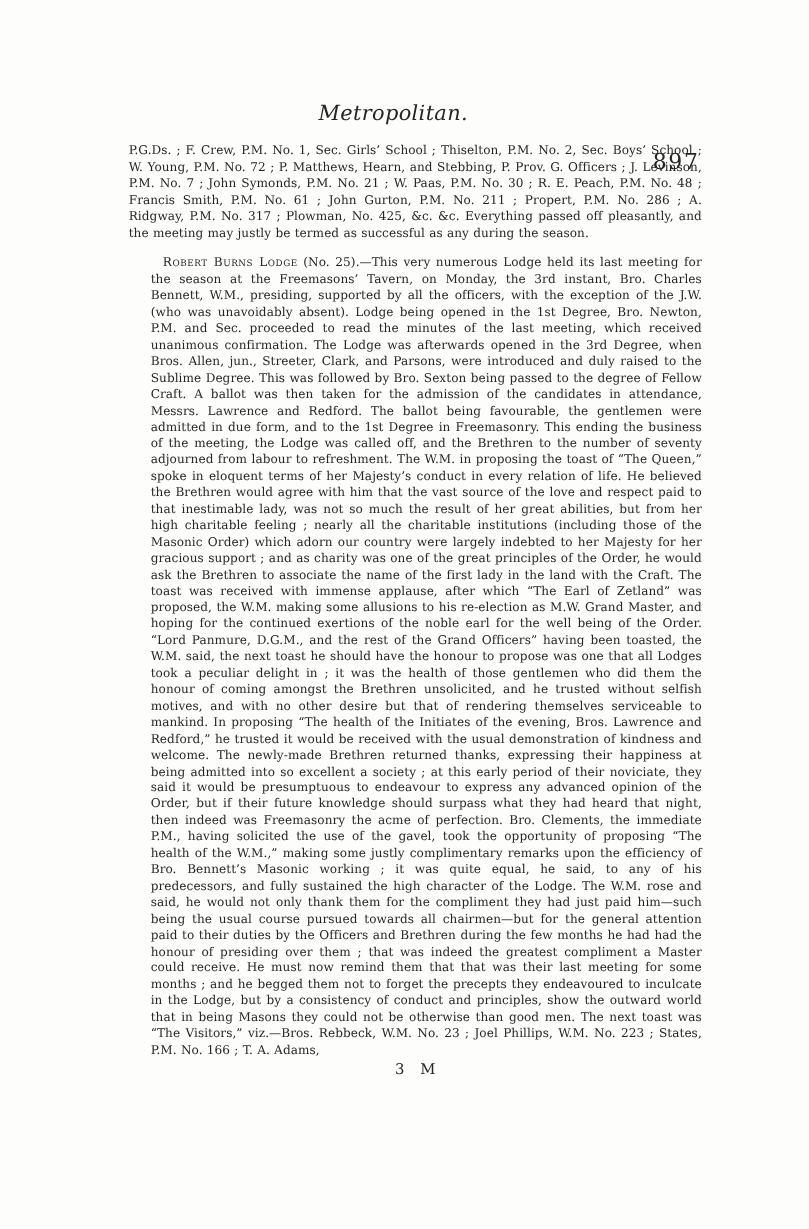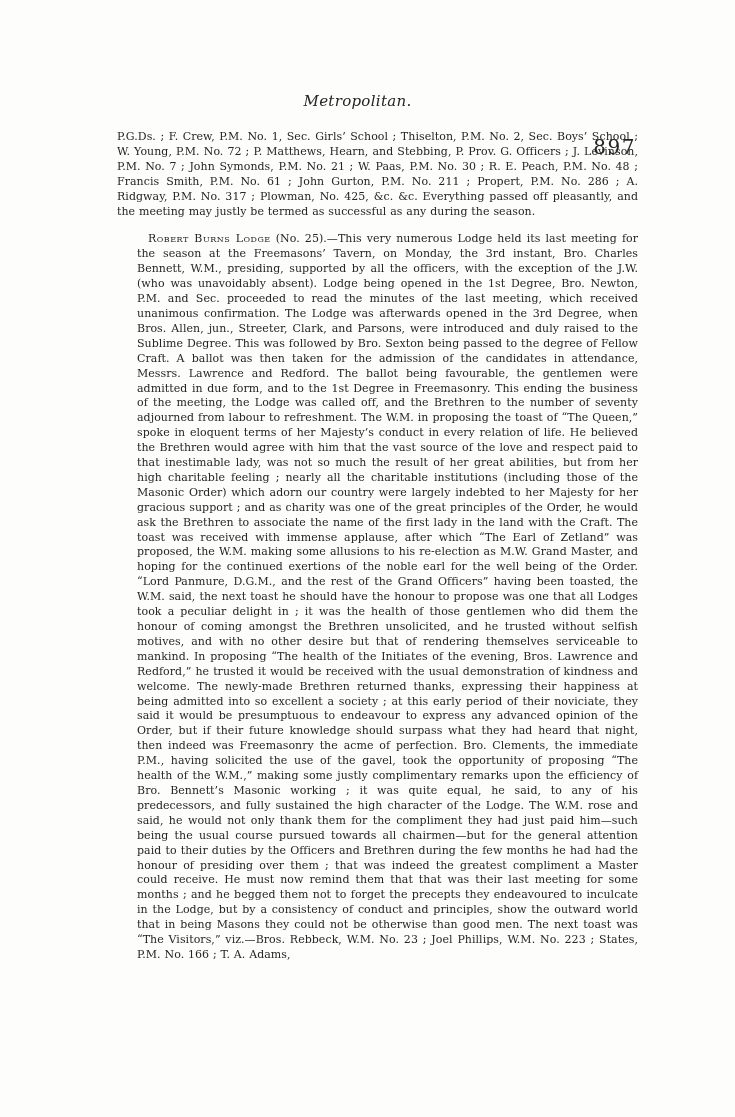--- a/index.html
+++ b/index.html
@@ -25,21 +25,21 @@
     position: relative;
     height: 22px;
     margin-bottom: 16px;
   }
   .running-title {
     position: absolute;
     left: 0;
     right: 40px;
     text-align: center;
     font-style: italic;
-    font-size: 15px;
+    font-size: 19px;
     letter-spacing: 0.3px;
   }
   .page-number {
     position: absolute;
     right: 2px;
     top: -1px;
     font-size: 20px;
     letter-spacing: 1.5px;
     margin-top: 44px;
   }
@@ -77,14 +77,15 @@
 
   <div class="header">
     <span class="running-title">Metropolitan.</span>
     <span class="page-number">897</span>
   </div>
 
   <p class="para">P.G.Ds. ; F. Crew, P.M. No. 1, Sec. Girls’ School ; Thiselton, P.M. No. 2, Sec. Boys’ School ; W. Young, P.M. No. 72 ; P. Matthews, Hearn, and Stebbing, P. Prov. G. Officers ; J. Levinson, P.M. No. 7 ; John Symonds, P.M. No. 21 ; W. Paas, P.M. No. 30 ; R. E. Peach, P.M. No. 48 ; Francis Smith, P.M. No. 61 ; John Gurton, P.M. No. 211 ; Propert, P.M. No. 286 ; A. Ridgway, P.M. No. 317 ; Plowman, No. 425, &amp;c. &amp;c. Everything passed off pleasantly, and the meeting may justly be termed as successful as any during the season.</p>
 
   <p class="para para-gap indented"><span class="smallcaps">Robert Burns Lodge</span><span> (No. 25).—This very numerous Lodge held its last meeting for the season at the Freemasons’ Tavern, on Monday, the 3rd instant, Bro. Charles Bennett, W.M., presiding, supported by all the officers, with the exception of the J.W. (who was unavoidably absent). Lodge being opened in the 1st Degree, Bro. Newton, P.M. and Sec. proceeded to read the minutes of the last meeting, which received unanimous confirmation. The Lodge was afterwards opened in the 3rd Degree, when Bros. Allen, jun., Streeter, Clark, and Parsons, were introduced and duly raised to the Sublime Degree. This was followed by Bro. Sexton being passed to the degree of Fellow Craft. A ballot was then taken for the admission of the candidates in attendance, Messrs. Lawrence and Redford. The ballot being favourable, the gentlemen were admitted in due form, and to the 1st Degree in Freemasonry. This ending the business of the meeting, the Lodge was called off, and the Brethren to the number of seventy adjourned from labour to refreshment. The W.M. in proposing the toast of “The Queen,” spoke in eloquent terms of her Majesty’s conduct in every relation of life. He believed the Brethren would agree with him that the vast source of the love and respect paid to that inestimable lady, was not so much the result of her great abilities, but from her high charitable feeling ; nearly all the charitable institutions (including those of the Masonic Order) which adorn our country were largely indebted to her Majesty for her gracious support ; and as charity was one of the great principles of the Order, he would ask the Brethren to associate the name of the first lady in the land with the Craft. The toast was received with immense applause, after which “The Earl of Zetland” was proposed, the W.M. making some allusions to his re-election as M.W. Grand Master, and hoping for the continued exertions of the noble earl for the well being of the Order. “Lord Panmure, D.G.M., and the rest of the Grand Officers” having been toasted, the W.M. said, the next toast he should have the honour to propose was one that all Lodges took a peculiar delight in ; it was the health of those gentlemen who did them the honour of coming amongst the Brethren unsolicited, and he trusted without selfish motives, and with no other desire but that of rendering themselves serviceable to mankind. In proposing “The health of the Initiates of the evening, Bros. Lawrence and Redford,” he trusted it would be received with the usual demonstration of kindness and welcome. The newly-made Brethren returned thanks, expressing their happiness at being admitted into so excellent a society ; at this early period of their noviciate, they said it would be presumptuous to endeavour to express any advanced opinion of the Order, but if their future knowledge should surpass what they had heard that night, then indeed was Freemasonry the acme of perfection. Bro. Clements, the immediate P.M., having solicited the use of the gavel, took the opportunity of proposing “The health of the W.M.,” making some justly complimentary remarks upon the efficiency of Bro. Bennett’s Masonic working ; it was quite equal, he said, to any of his predecessors, and fully sustained the high character of the Lodge. The W.M. rose and said, he would not only thank them for the compliment they had just paid him—such being the usual course pursued towards all chairmen—but for the general attention paid to their duties by the Officers and Brethren during the few months he had had the honour of presiding over them ; that was indeed the greatest compliment a Master could receive. He must now remind them that that was their last meeting for some months ; and he begged them not to forget the precepts they endeavoured to inculcate in the Lodge, but by a consistency of conduct and principles, show the outward world that in being Masons they could not be otherwise than good men. The next toast was “The Visitors,” viz.—Bros. Rebbeck, W.M. No. 23 ; Joel Phillips, W.M. No. 223 ; States, P.M. No. 166 ; T. A. Adams,</span></p>
 
+  <div class="footer">3 M</div>
 
 </div>
 
 </body></html>

